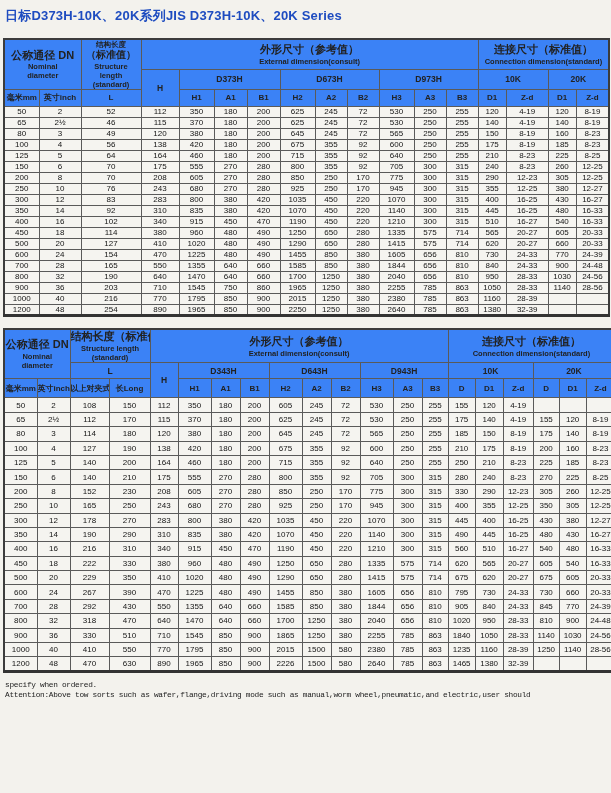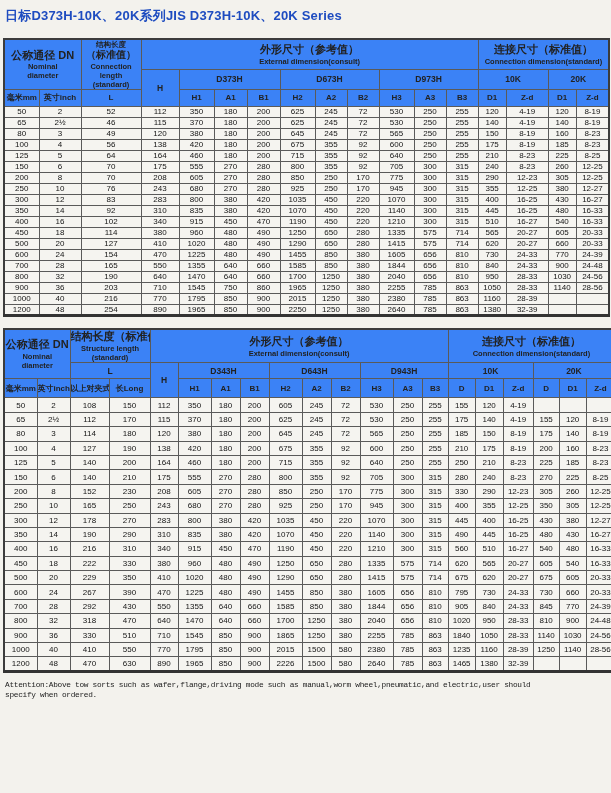--- a/index.html
+++ b/index.html
@@ -72,21 +72,21 @@
     <thead>
       <tr style="height:30px">
         <th colspan="2" rowspan="2">
           <span class="cn">公称通径 DN</span>
           <span class="en">Nominal</span>
           <span class="en">diameter</span>
         </th>
         <th rowspan="2">
           <span class="cn" style="font-size:7.5px">结构长度</span>
           <span class="cn" style="font-size:10px">（标准值）</span>
-          <span class="en">Connection</span>
+          <span class="en">Structure</span>
           <span class="en">length</span>
           <span class="en">(standard)</span>
         </th>
         <th colspan="10">
           <span class="cn">外形尺寸（参考值）</span>
           <span class="en">External dimension(consult)</span>
         </th>
         <th colspan="4">
           <span class="cn">连接尺寸（标准值）</span>
           <span class="en">Connection dimension(standard)</span>
@@ -976,17 +976,17 @@
           <td>1380</td>
           <td>32-39</td>
           <td></td>
           <td></td>
           <td></td>
         </tr>
       </tbody>
   </table>
 
   <div class="note">
+    <div class="en-line">specify when ordered.</div>
     <div class="en-line">Attention:Above tow sorts such as wafer,flange,driving mode such as manual,worm wheel,pneumatic,and electric,user should</div>
-    <div class="en-line">specify when ordered.</div>
   </div>
 
 </div>
 
 </body></html>

